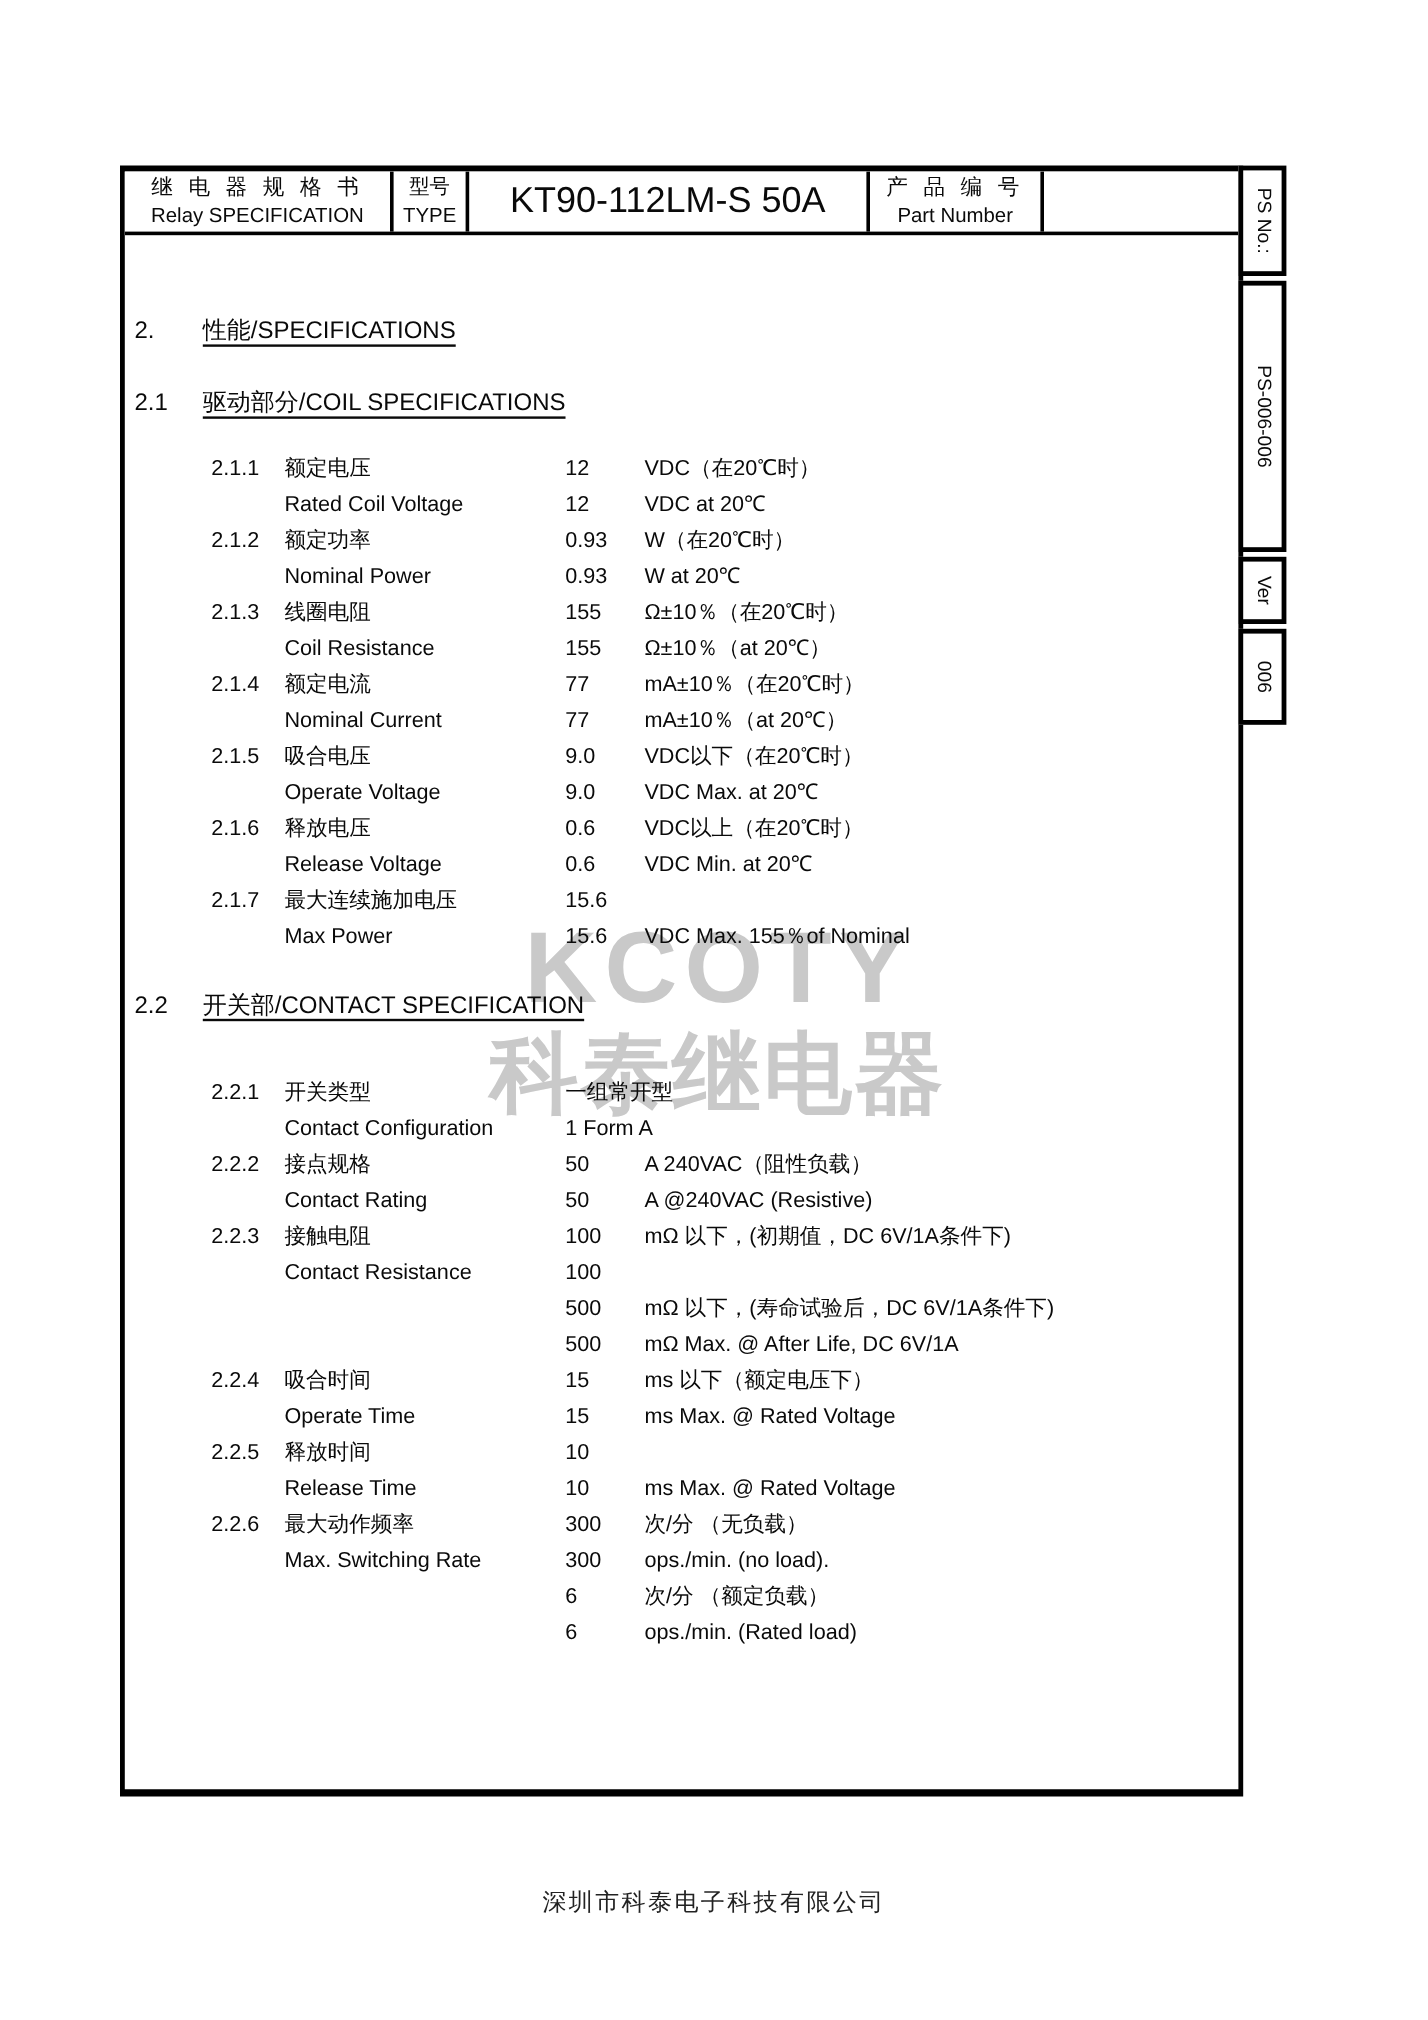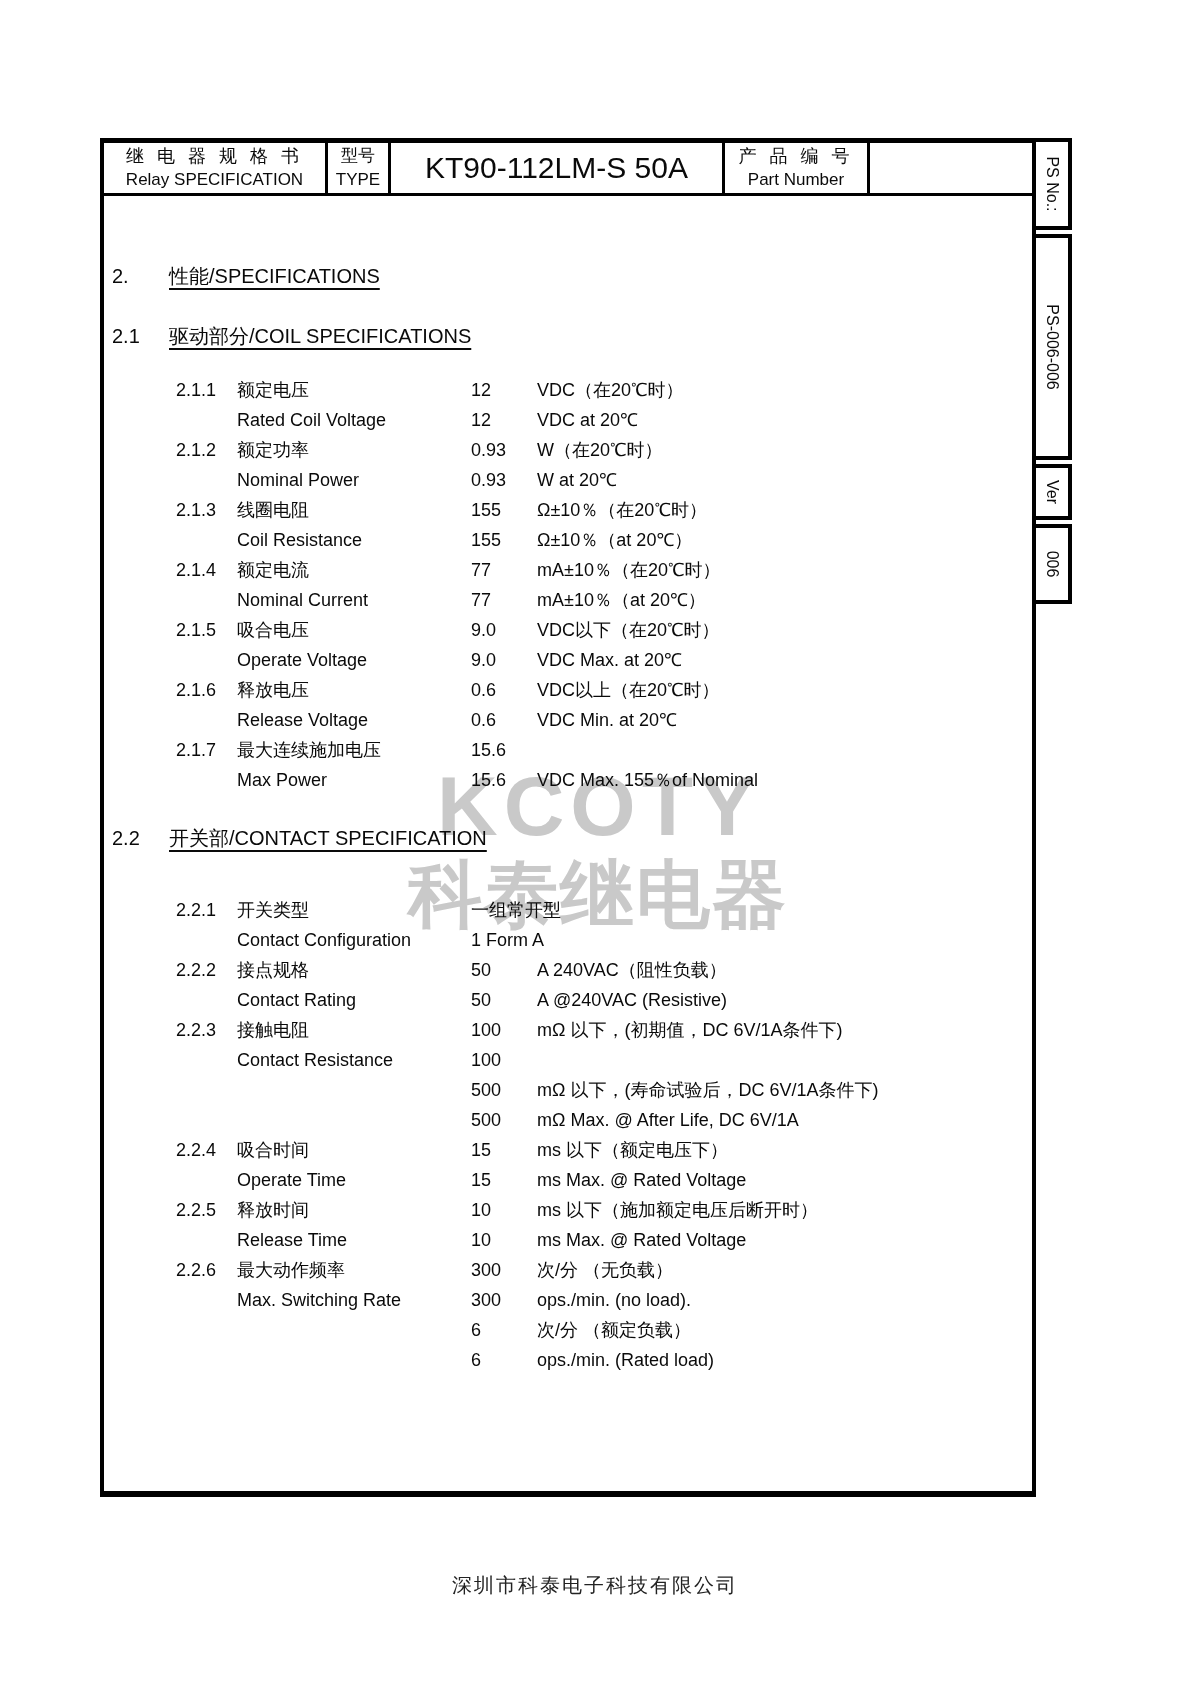--- a/index.html
+++ b/index.html
@@ -267,21 +267,20 @@
       <div class="spec-row">
         <span class="c-no"></span>
         <span class="c-label">Operate Time</span>
         <span class="c-value">15</span>
         <span class="c-desc">ms  Max. @ Rated Voltage</span>
       </div>
       <div class="spec-row">
         <span class="c-no">2.2.5</span>
         <span class="c-label">释放时间</span>
         <span class="c-value">10</span>
-        <span class="c-desc">ms 以下（施加额定电压后断开时）</span>
       </div>
       <div class="spec-row">
         <span class="c-no"></span>
         <span class="c-label">Release Time</span>
         <span class="c-value">10</span>
         <span class="c-desc">ms Max. @ Rated Voltage</span>
       </div>
       <div class="spec-row">
         <span class="c-no">2.2.6</span>
         <span class="c-label">最大动作频率</span>

